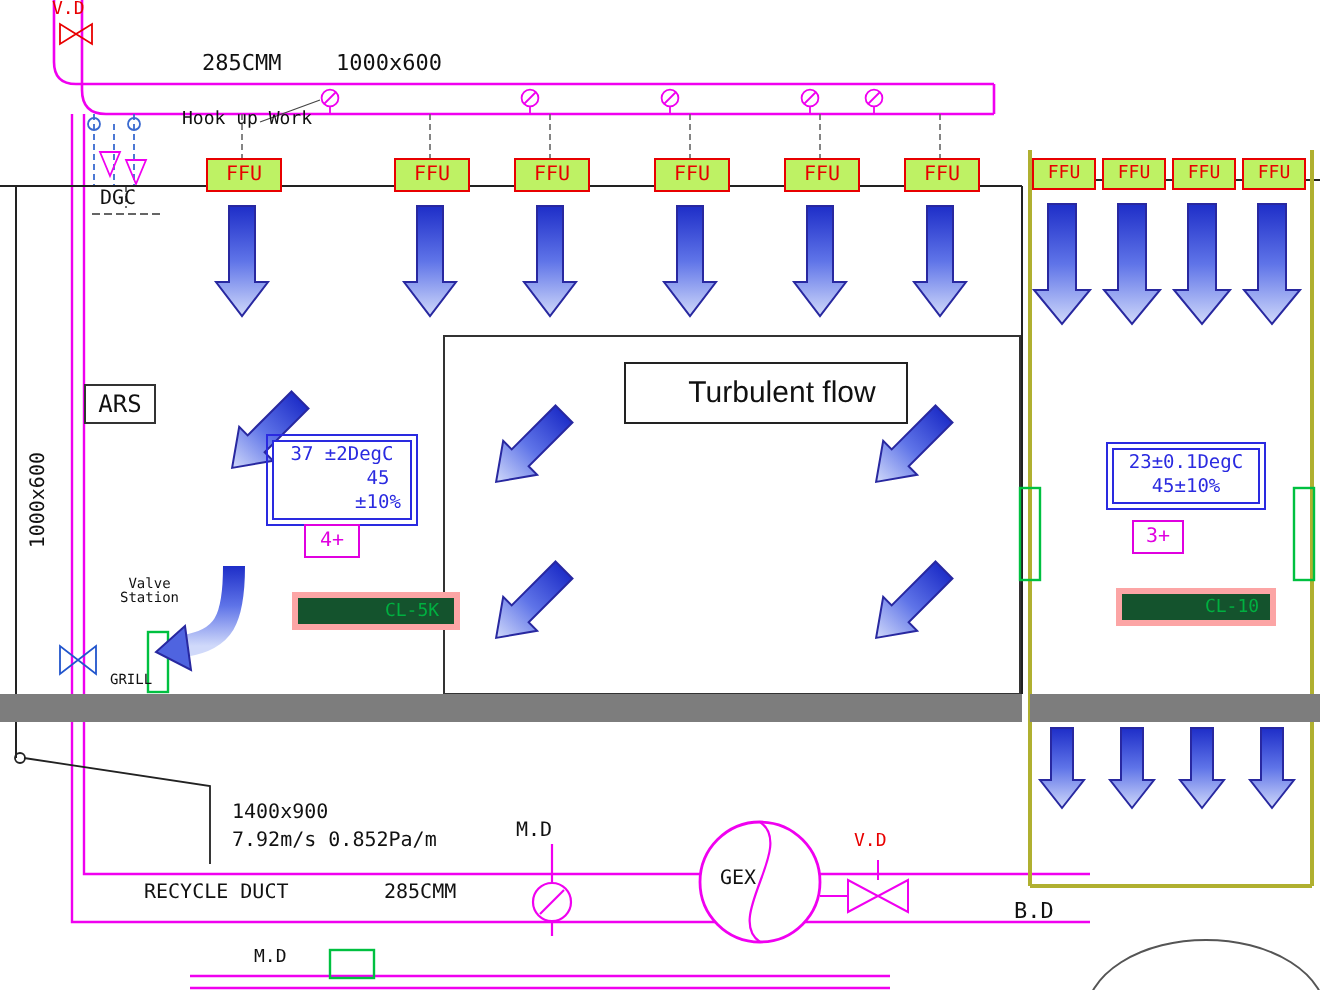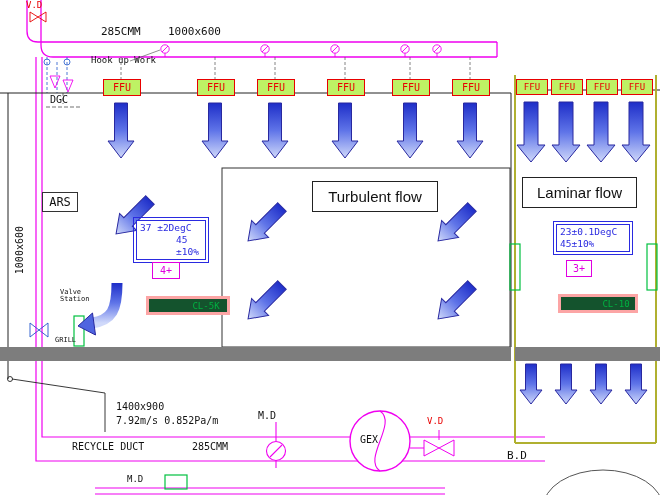--- a/index.html
+++ b/index.html
@@ -1,26 +1,26 @@
 <!DOCTYPE html>
 <html><head>
 <meta charset="utf-8">
 <style>
   html,body{margin:0;padding:0;background:#fff;}
   #canvas{position:relative;width:660px;height:495px;background:#ffffff;overflow:hidden;
-          font-family:"DejaVu Sans Mono",monospace;}
+          font-family:"DejaVu Sans Mono",monospace;text-align:center;}
   #canvas svg{position:absolute;left:0;top:0;}
   .lbl{position:absolute;color:#111;white-space:nowrap;line-height:1.1;}
   .mono9{font-size:9px;} .mono10{font-size:10px;} .mono11{font-size:11px;} .mono7{font-size:7px;line-height:7px;}
   .red{color:#e80000;}
   .ffu{position:absolute;height:15px;background:#bef264;border:1.2px solid #e80000;color:#e80000;
        font-size:10px;display:flex;align-items:center;justify-content:center;}
   .ffu.small{height:14px;font-size:9px;border-width:1px;}
   .zone-label{position:absolute;background:#fff;border:1px solid #222;color:#111;
-       font-family:"Liberation Sans",sans-serif;font-size:15px;display:flex;align-items:center;justify-content:center;}
+       font-family:"Liberation Sans",sans-serif;font-size:15px;display:flex;align-items:center;justify-content:center;padding-left:16px;}
   .bluebox{position:absolute;border:1px solid #2a2ae0;outline:1px solid #2a2ae0;outline-offset:2px;
        background:#fff;color:#2a2ae0;font-size:9.5px;line-height:12px;padding:1px 3px;}
   .magbox{position:absolute;border:1px solid #e000e0;color:#e000e0;background:#fff;font-size:10px;
        display:flex;align-items:center;justify-content:center;}
   .greenbox{position:absolute;border:3px solid #fca5a5;color:#00b040;background:#14532d;font-size:9px;
        display:flex;align-items:center;justify-content:center;padding-left:36px;}
   .arsbox{position:absolute;border:1px solid #333;color:#111;background:#fff;font-size:12px;
        display:flex;align-items:center;justify-content:center;}
   .vtext{position:absolute;writing-mode:vertical-rl;transform:rotate(180deg);font-size:10px;color:#111;}
 </style>
@@ -208,21 +208,20 @@
 <div class="ffu" style="left:327px;top:79px;width:36px;">FFU</div>
 <div class="ffu" style="left:392px;top:79px;width:36px;">FFU</div>
 <div class="ffu" style="left:452px;top:79px;width:36px;">FFU</div>
 
 <div class="ffu small" style="left:516px;top:79px;width:30px;">FFU</div>
 <div class="ffu small" style="left:551px;top:79px;width:30px;">FFU</div>
 <div class="ffu small" style="left:586px;top:79px;width:30px;">FFU</div>
 <div class="ffu small" style="left:621px;top:79px;width:30px;">FFU</div>
 
 <div class="zone-label" style="left:312px;top:181px;width:124px;height:29px;">Turbulent flow</div>
-<div class="zone-label" style="left:522px;top:177px;width:113px;height:29px;">Laminar flow</div>
 
 <div class="arsbox" style="left:42px;top:192px;width:34px;height:18px;">ARS</div>
 <div class="vtext" style="left:14px;top:226px;">1000x600</div>
 <div class="bluebox" style="left:136px;top:220px;width:62px;">
   <span style="display:block;">37 ±2DegC</span>
   <span style="display:block;margin-left:36px;">45 ±10%</span>
 </div>
 <div class="magbox" style="left:152px;top:262px;width:26px;height:15px;">4+</div>
 <div class="greenbox" style="left:146px;top:296px;width:42px;height:13px;">CL-5K</div>
 <div class="lbl mono7" style="left:60px;top:289px;">

